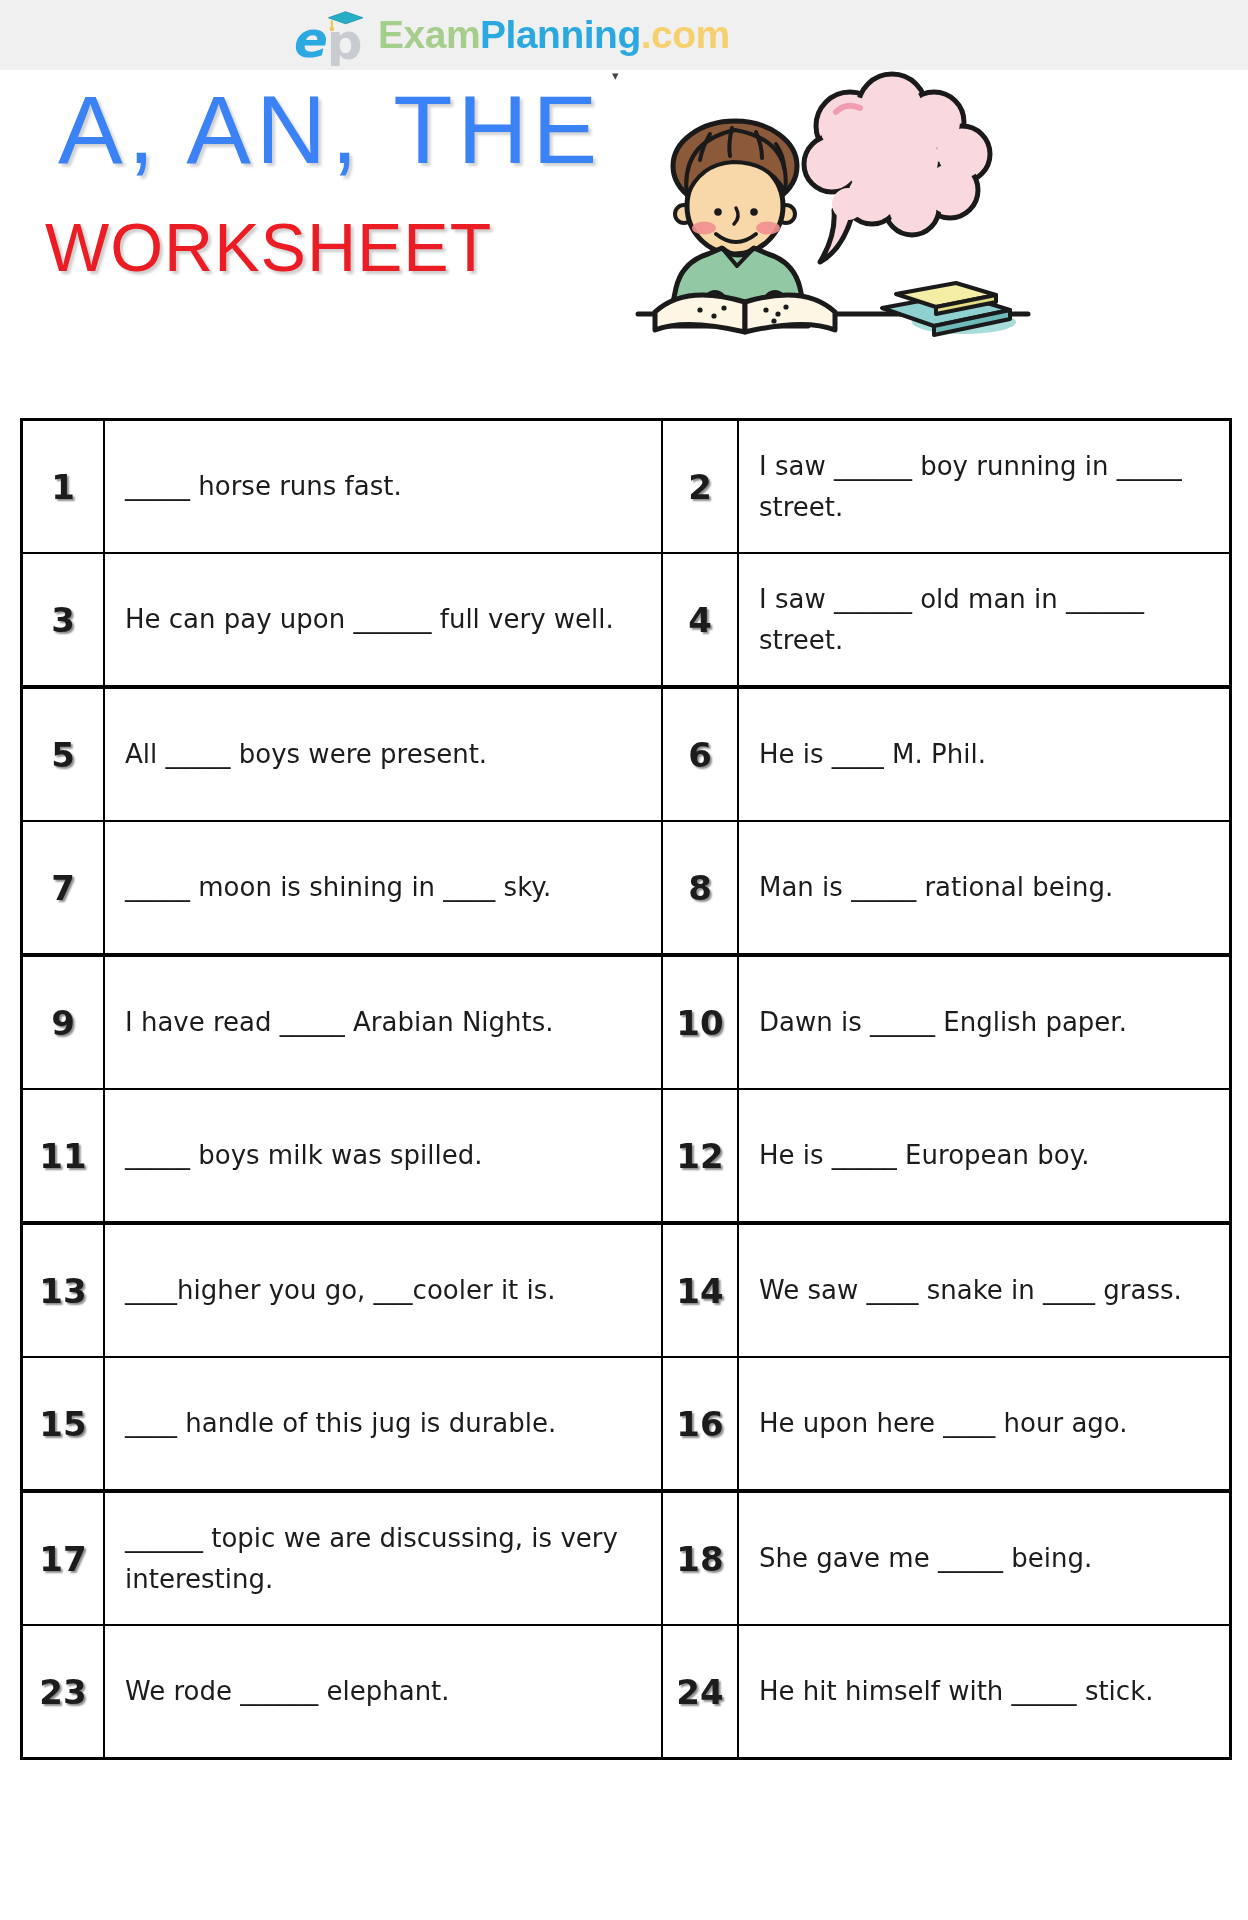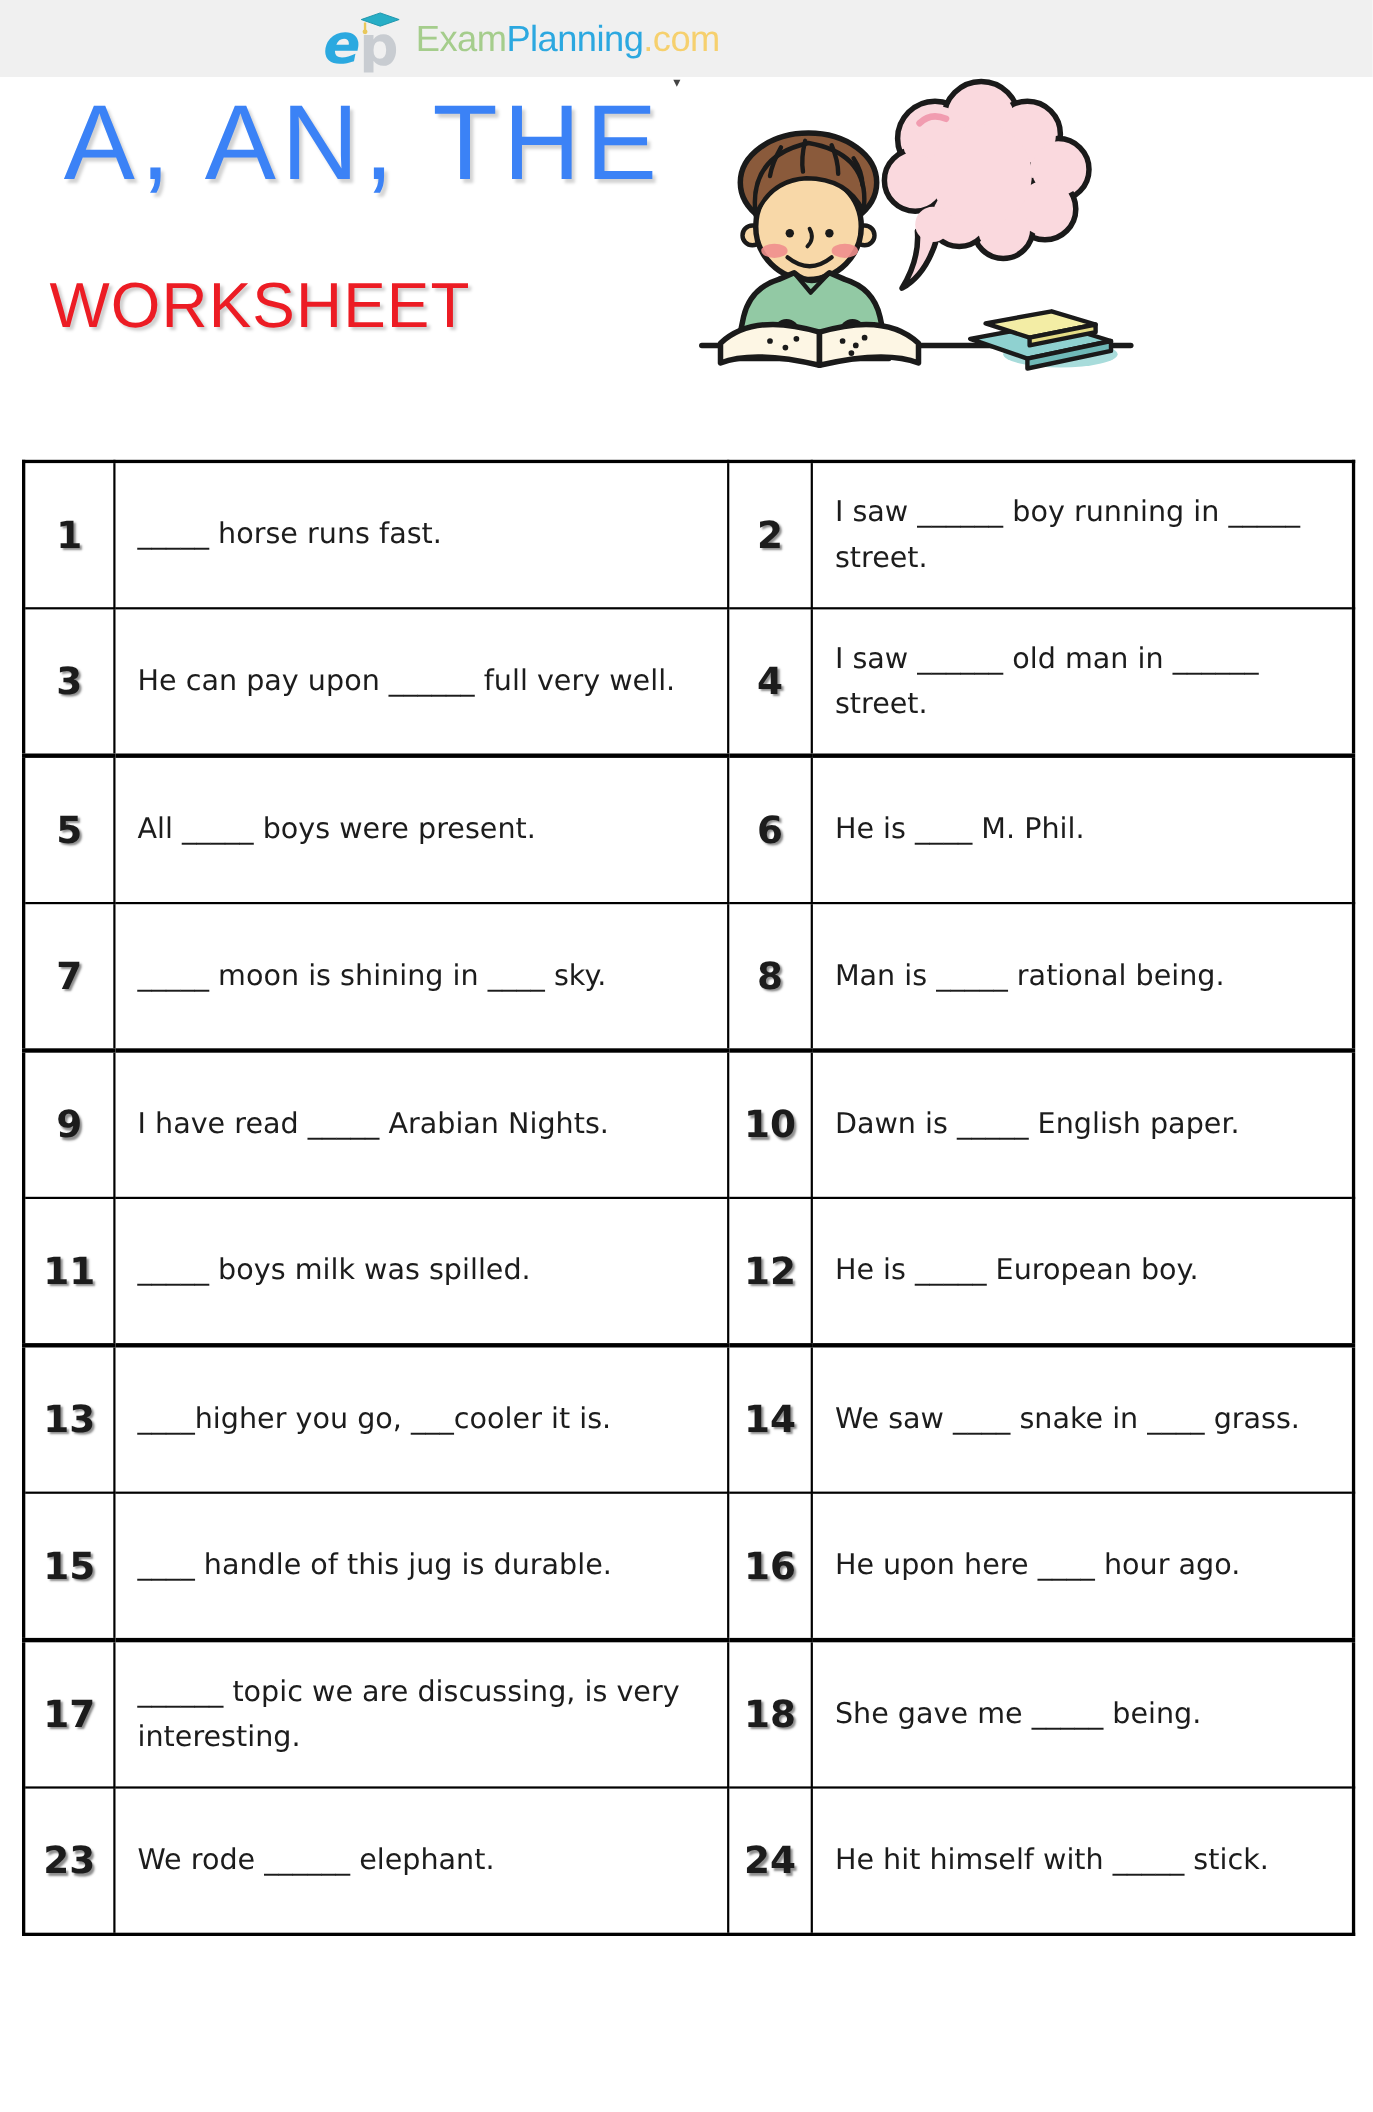--- a/index.html
+++ b/index.html
@@ -6,36 +6,36 @@
   body{
     width:1248px;height:1920px;background:#ffffff;position:relative;
     font-family:"DejaVu Sans",sans-serif;color:#1c1c1c;overflow:hidden;
   }
   
   .header{
     position:absolute;left:0;top:0;width:1248px;height:70px;background:#f0f0f0;
     display:flex;align-items:center;padding-left:292px;box-sizing:border-box;
   }
   .logo-icon{width:78px;height:62px;margin-right:8px;}
-  .brand{font-family:"Liberation Sans",sans-serif;font-weight:normal;font-size:33px;letter-spacing:-0.5px;white-space:nowrap;}
+  .brand{font-family:"Liberation Sans",sans-serif;font-weight:bold;font-size:39px;letter-spacing:-0.5px;white-space:nowrap;}
   .brand .green{color:#a5cd8c;}
   .brand .blue{color:#2ca8e0;}
   .brand .gold{color:#f6d06e;}
   
   .cursor-artifact{position:absolute;left:612px;top:68px;font-size:13px;color:#444;}
   
   .title-line1{
     position:absolute;left:58px;top:74px;font-family:"Liberation Sans",sans-serif;
     font-size:97px;letter-spacing:5px;color:#3b82f6;font-weight:400;
     text-shadow:3px 3px 3px rgba(0,0,0,0.18);white-space:nowrap;
   }
   .title-line2{
     position:absolute;left:45px;top:208px;font-family:"Liberation Sans",sans-serif;
-    font-size:58px;letter-spacing:1px;color:#ec1c24;font-weight:400;
-    text-shadow:3px 3px 3px rgba(0,0,0,0.20);white-space:nowrap;margin-top:36px;
+    font-size:68px;letter-spacing:1px;color:#ec1c24;font-weight:400;
+    text-shadow:3px 3px 3px rgba(0,0,0,0.20);white-space:nowrap;
   }
   
   .illustration{position:absolute;left:620px;top:64px;width:420px;height:282px;}
   
   table.worksheet{
     position:absolute;left:20px;top:418px;width:1212px;
     border-collapse:collapse;table-layout:fixed;
     border:3px solid #000;
   }
   table.worksheet td{border:2px solid #000;height:119px;vertical-align:middle;}

